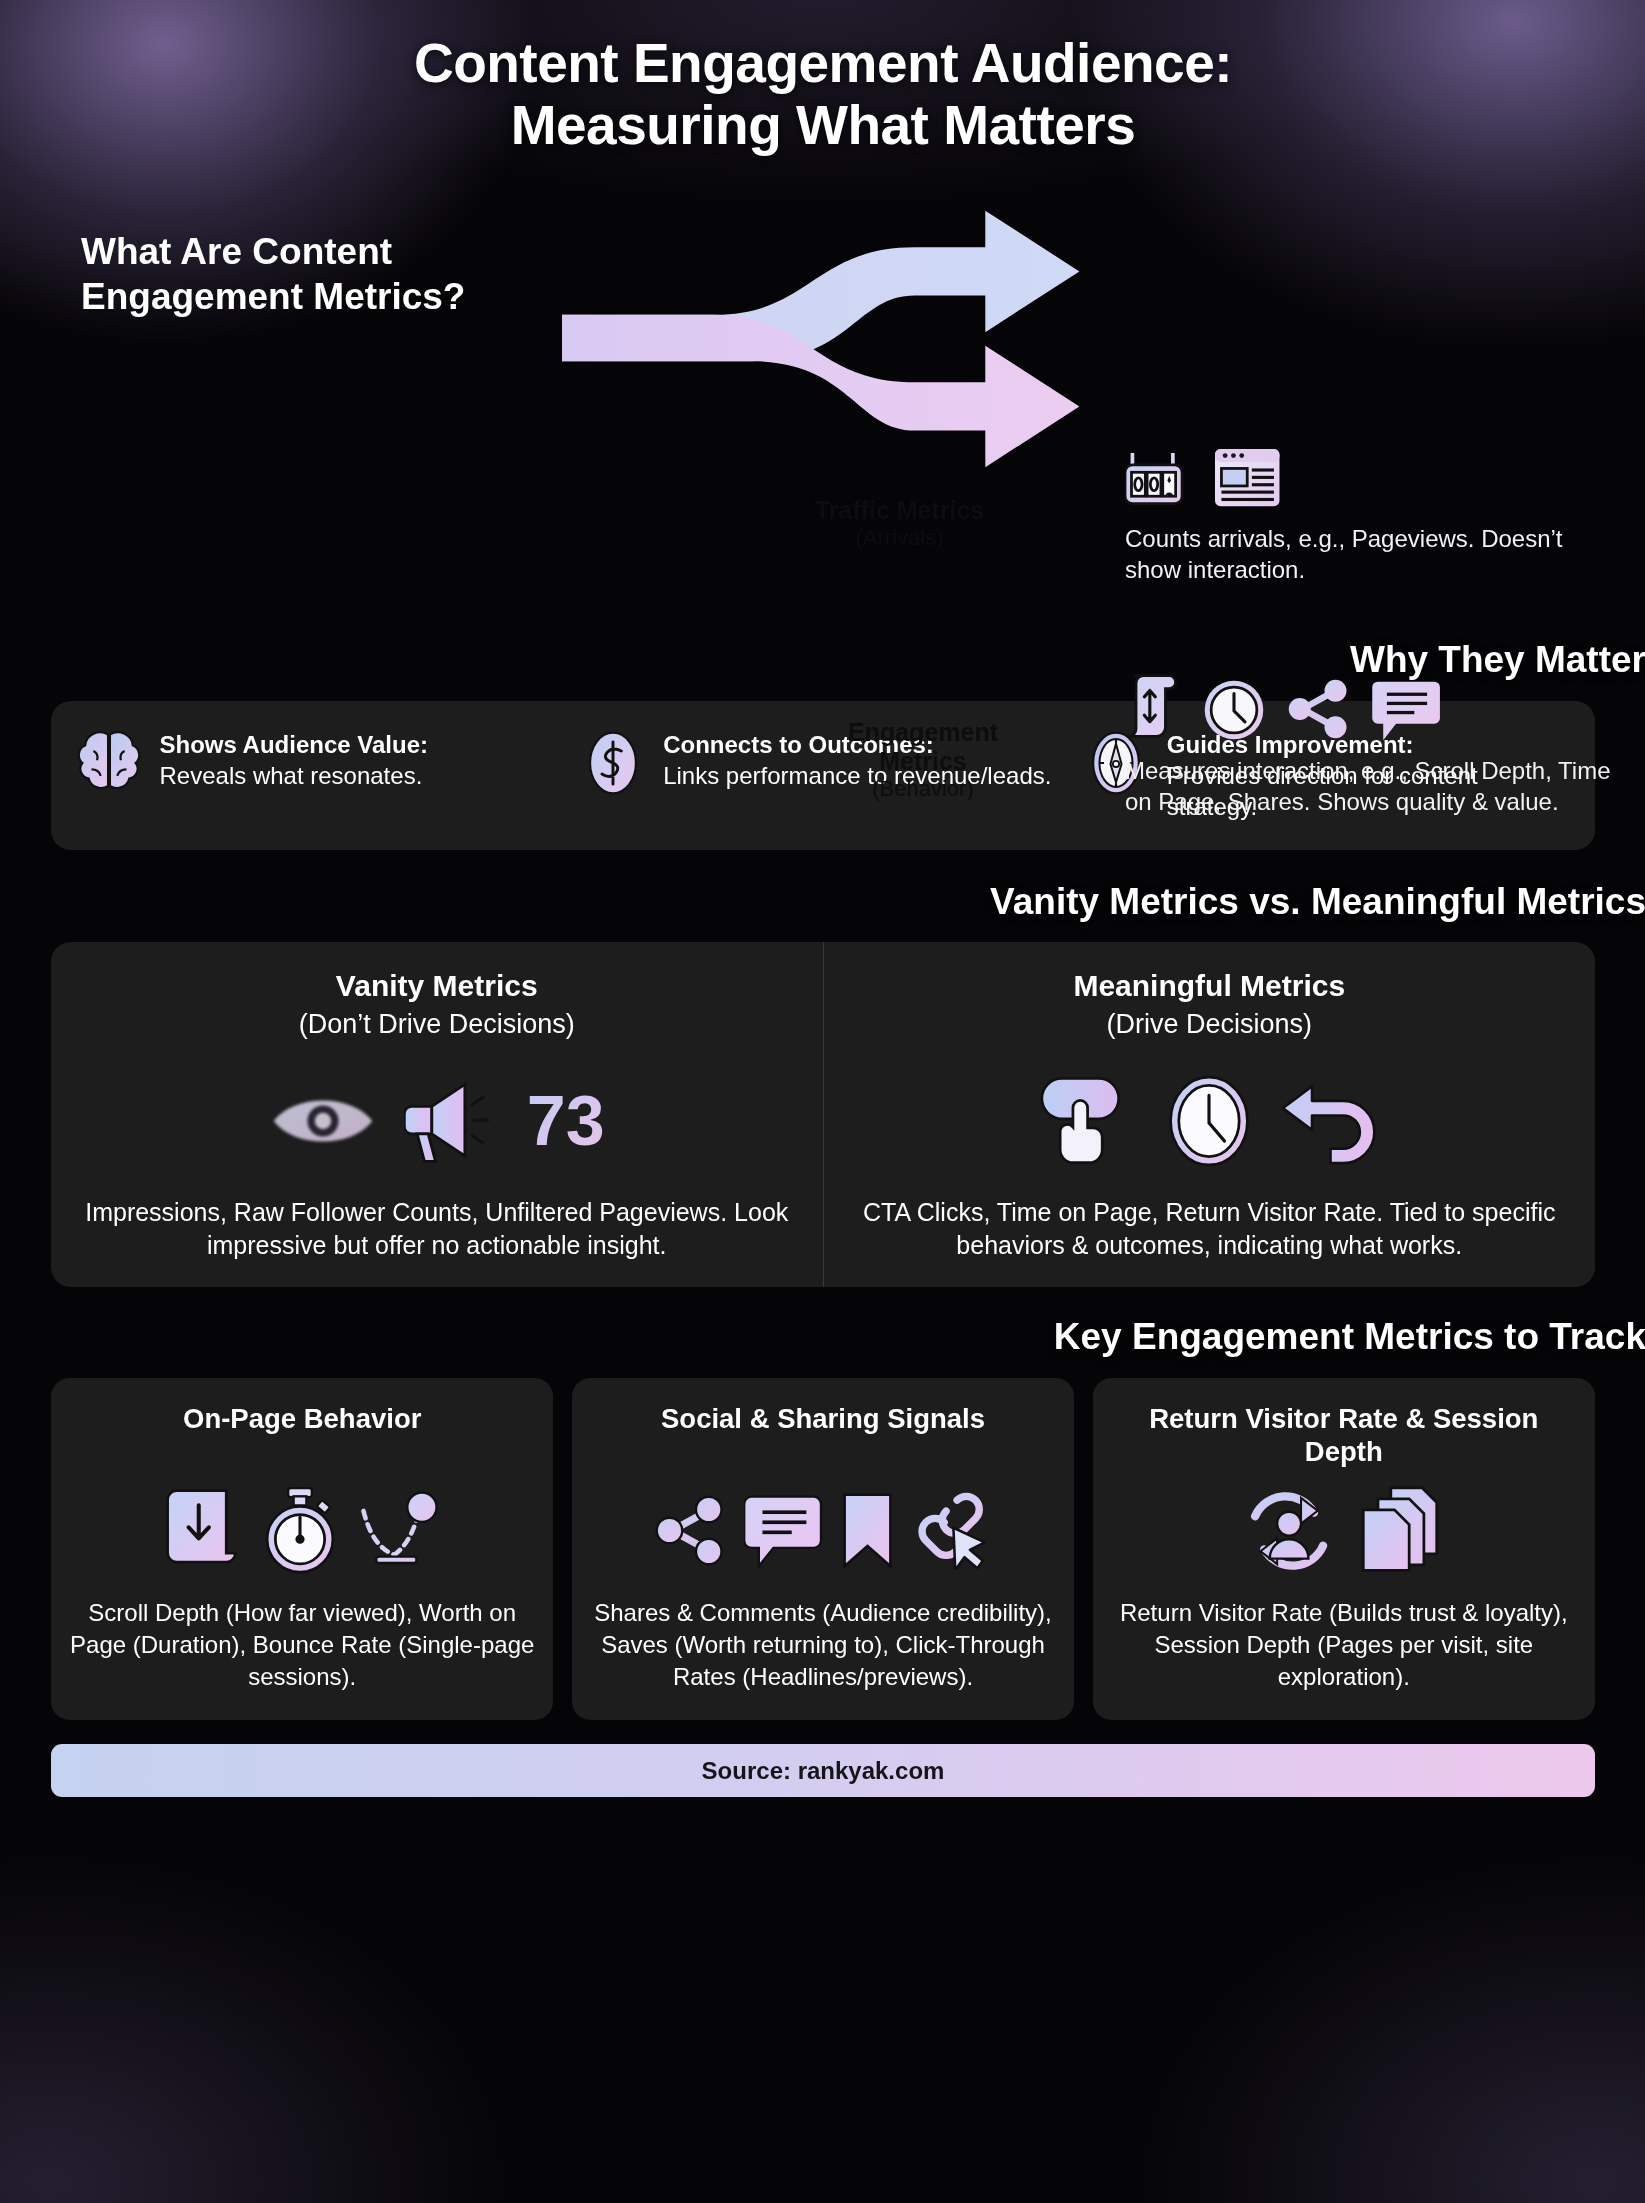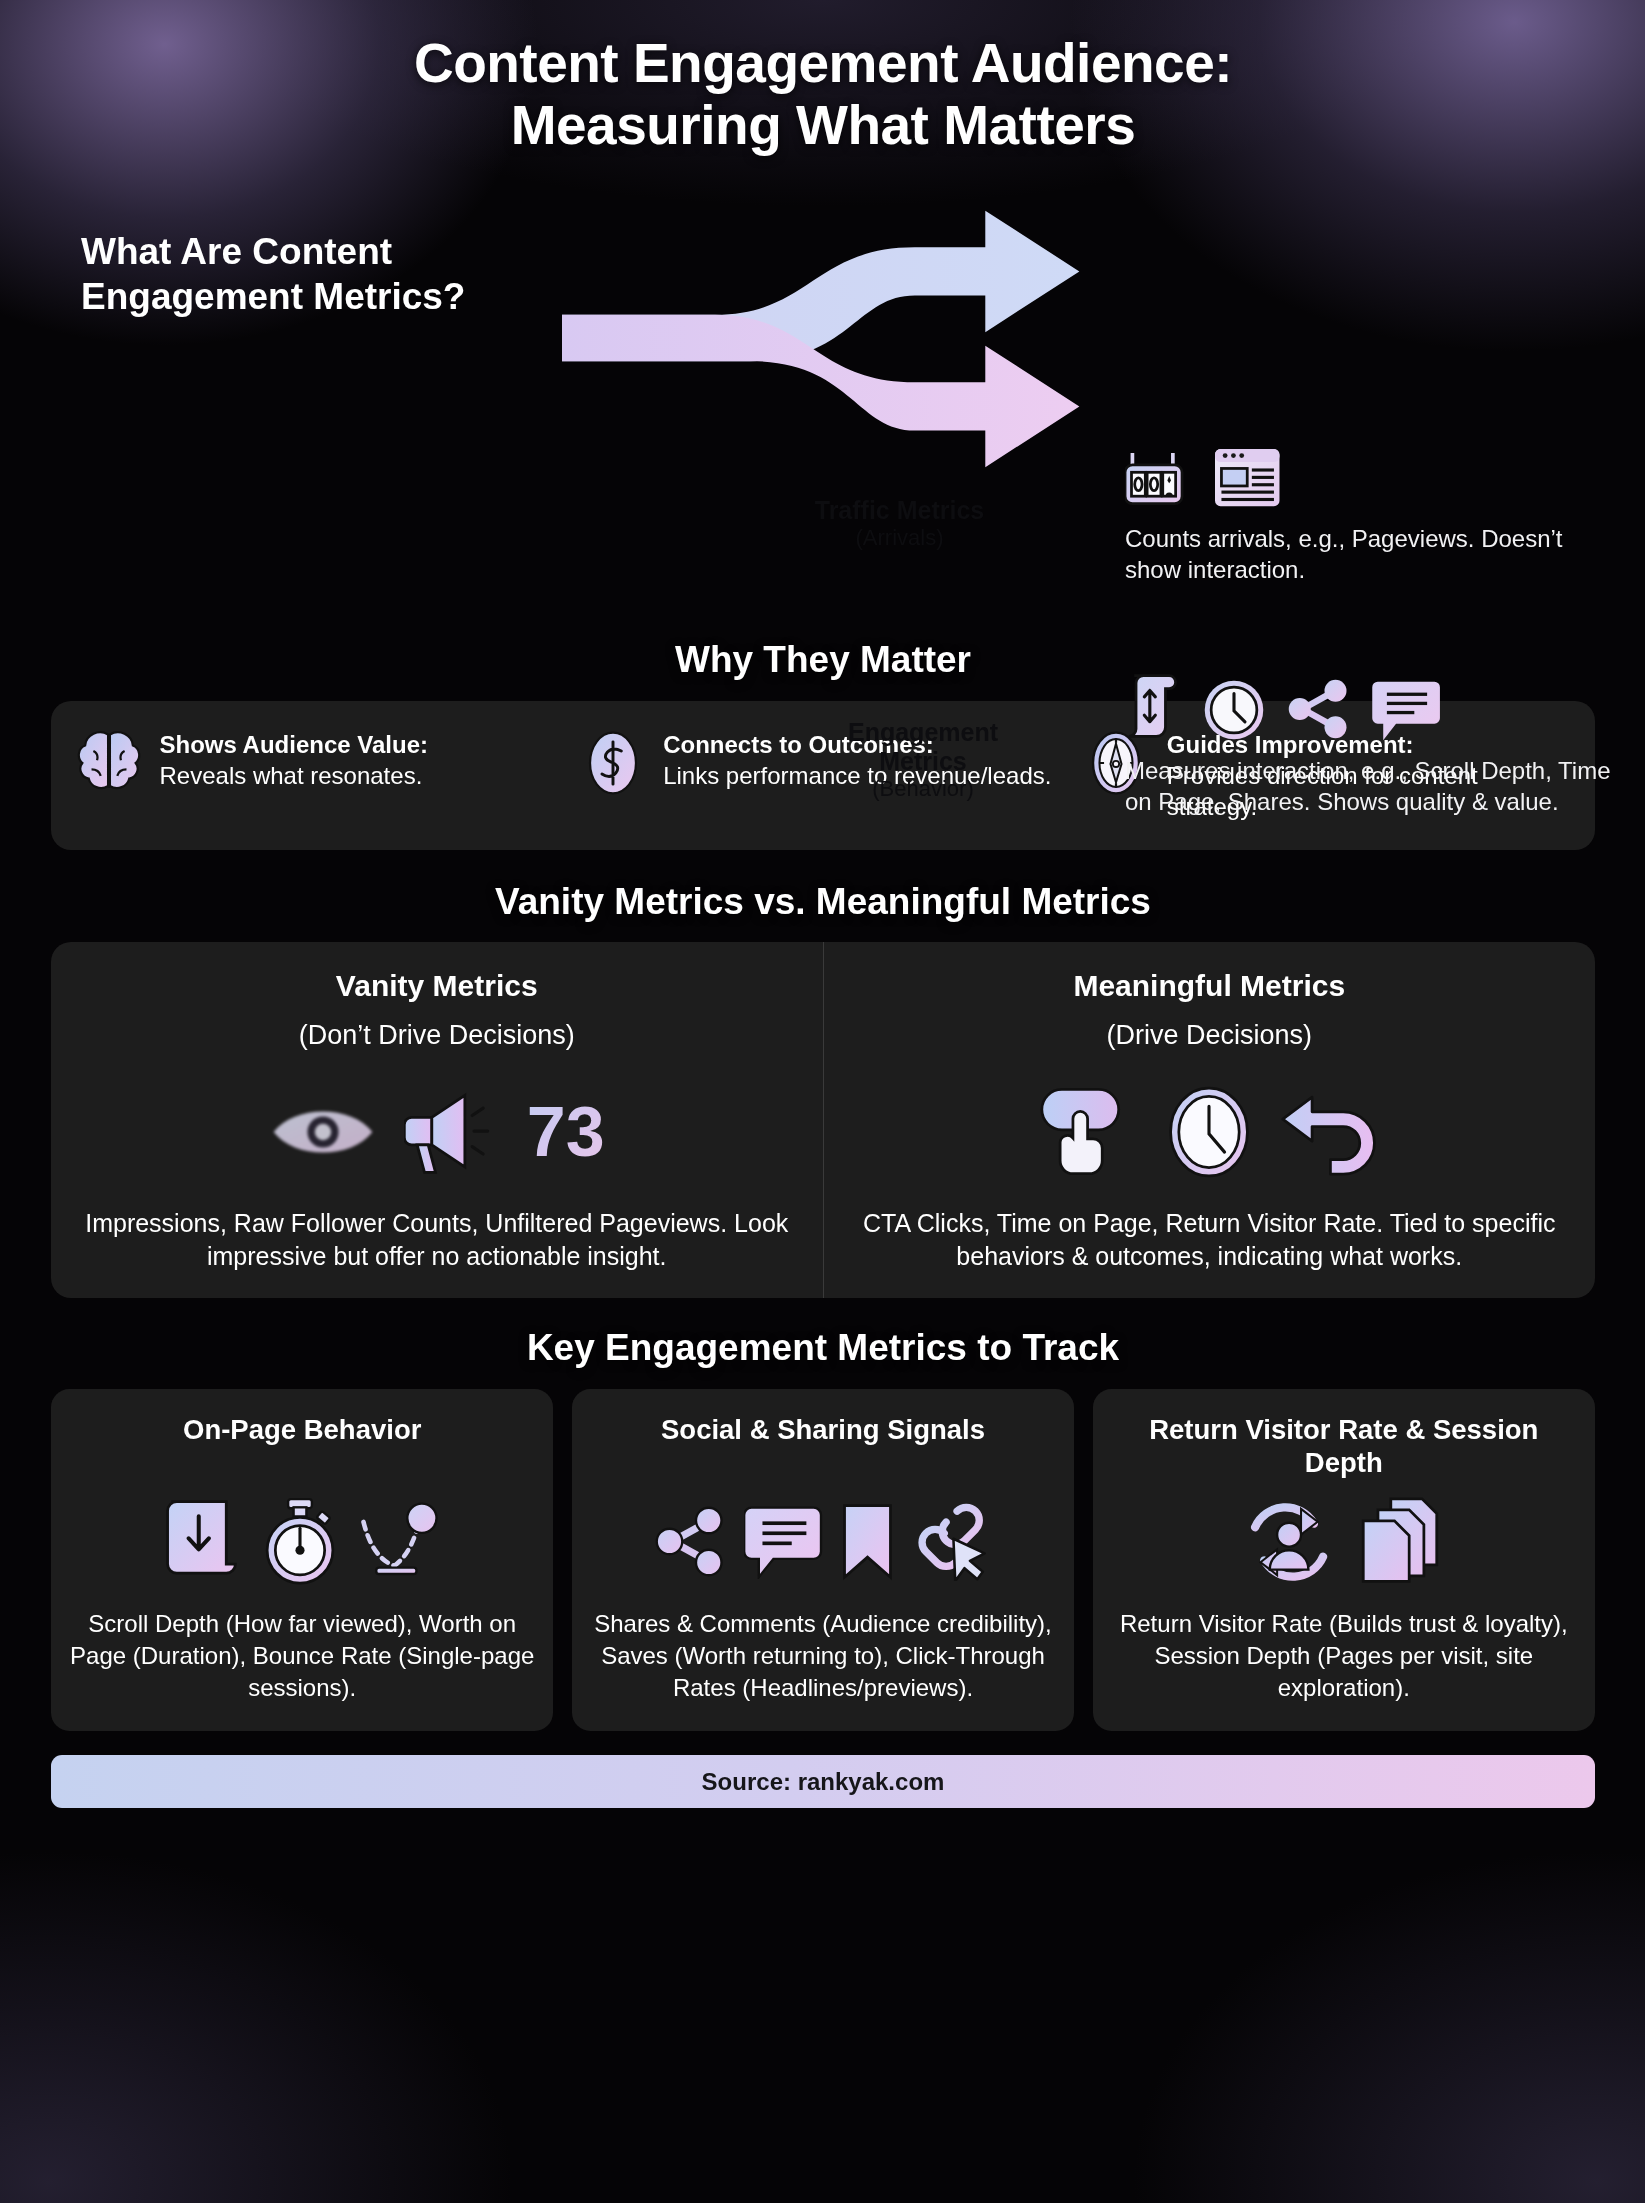--- a/index.html
+++ b/index.html
@@ -51,41 +51,41 @@
   #lbl-engage  { left:808px; top:542px; width:230px; font-size:25px; }
 
   .r-block { position:absolute; left:1125px; width:496px; }
   #rb1 { top:259px; }
   #rb2 { top:491px; }
   .ico-row { display:flex; align-items:flex-end; gap:20px; height:75px; }
   .r-desc { font-size:24px; line-height:1.3; margin-top:13px; color:#f2f2f4; }
 
   
   .sec-head {
-    text-align:center; font-size:37px; font-weight:bold;
+    text-align:right; font-size:37px; font-weight:bold;
     text-shadow:0 1.8px 9.2px rgba(0,0,0,0.7);
   }
 
   
   .panel {
     background:#1d1d1d; border-radius:20px;
     margin:20px 51px 0 51px;
   }
   .why-row { display:flex; padding:27.5px 24px; gap:15px; }
   .why-item { display:flex; gap:16.5px; align-items:flex-start; flex:1; }
   .why-ico { flex:0 0 auto; width:68px; height:68px; }
   .why-txt { font-size:24px; line-height:1.28; padding-top:1.8px; }
   .why-txt b { display:block; font-size:24px; }
 
   
   .vm-panel { display:flex; margin:18.4px 51px 0 51px; background:#1d1d1d; border-radius:20px; }
   .vm-col { flex:1; padding:27.5px 31px 24px 31px; text-align:center; }
   .vm-col + .vm-col { border-left:1.8px solid #3a3a3a; }
   .vm-t { font-size:30px; font-weight:bold; }
-  .vm-s { font-size:27px; margin-top:17px; }
+  .vm-s { font-size:27px; margin-top:6px; }
   .vm-icons { display:flex; justify-content:center; align-items:center; gap:27px; height:110px; margin:26px 0 20px; }
   .vm-d { font-size:25px; line-height:1.33; }
   .big-num {
     font-size:70px; font-weight:bold;
     background:linear-gradient(135deg,#c3cdf2 0%,#d8c6ee 55%,#e7c6e8 100%);
     -webkit-background-clip:text; background-clip:text; color:transparent;
     filter:blur(0.6px);
   }
 
   

